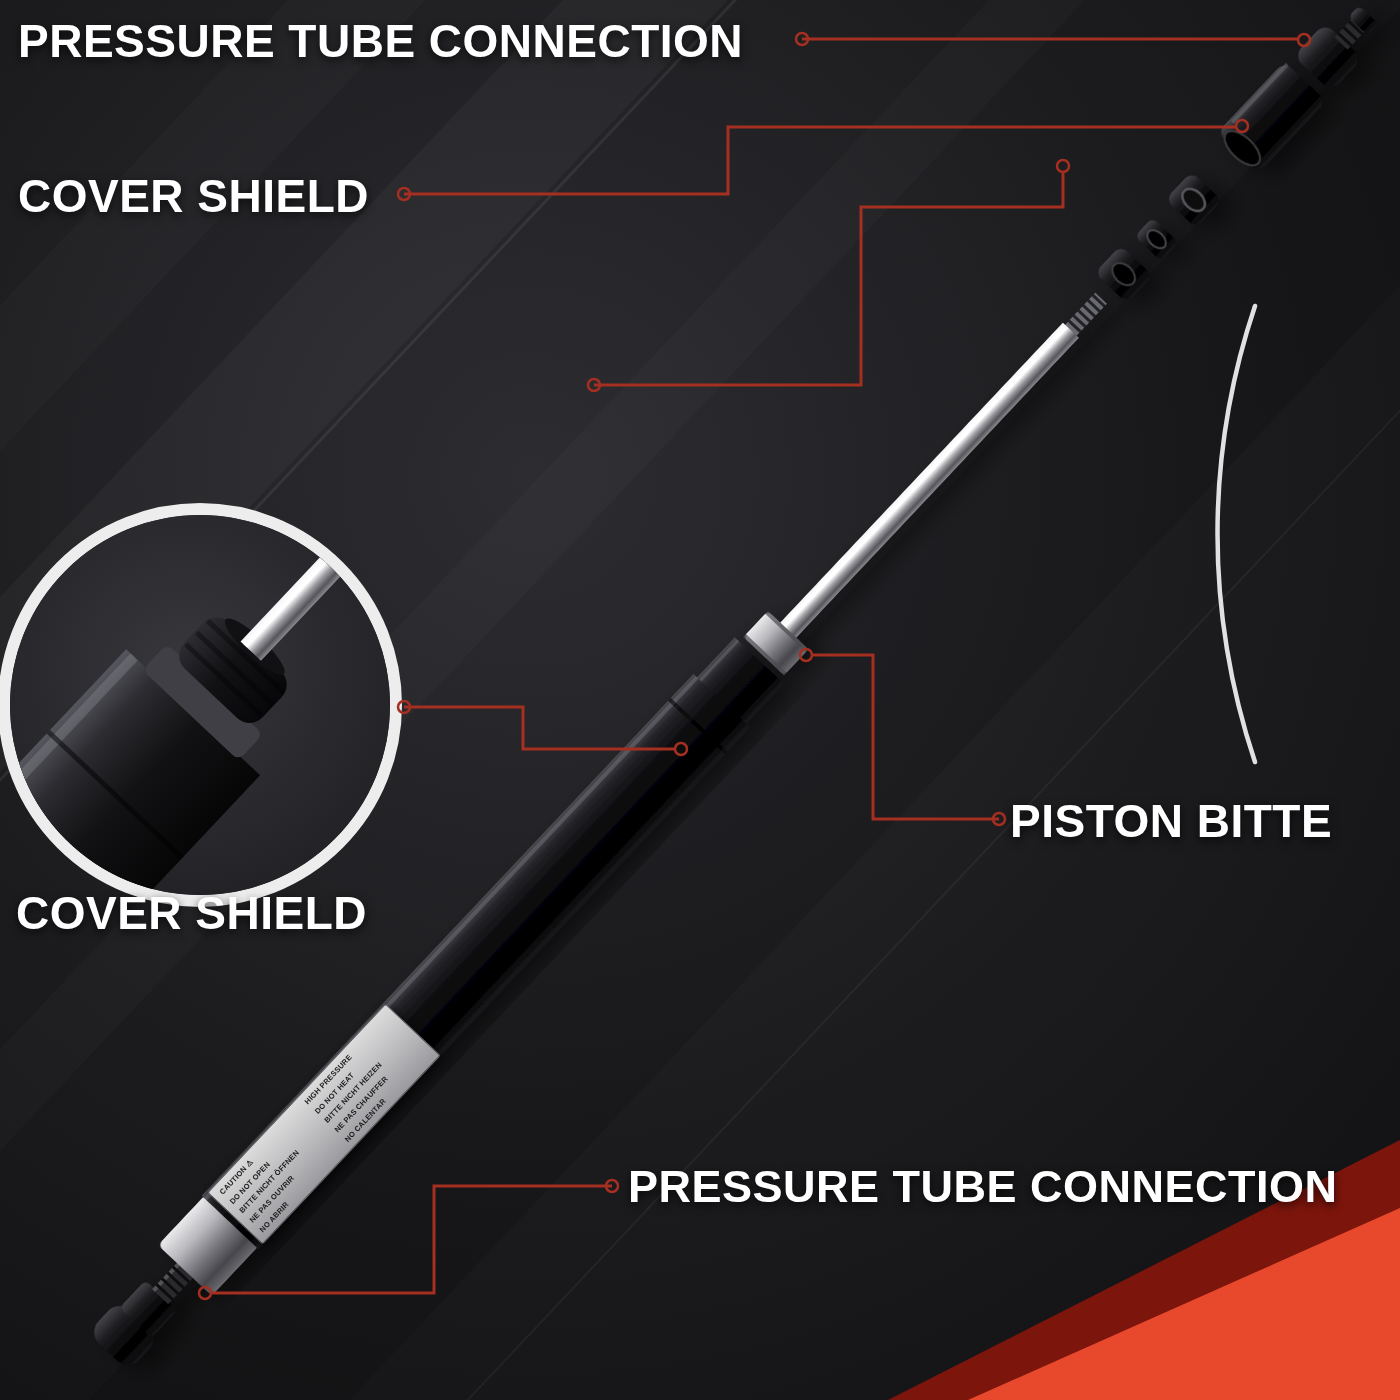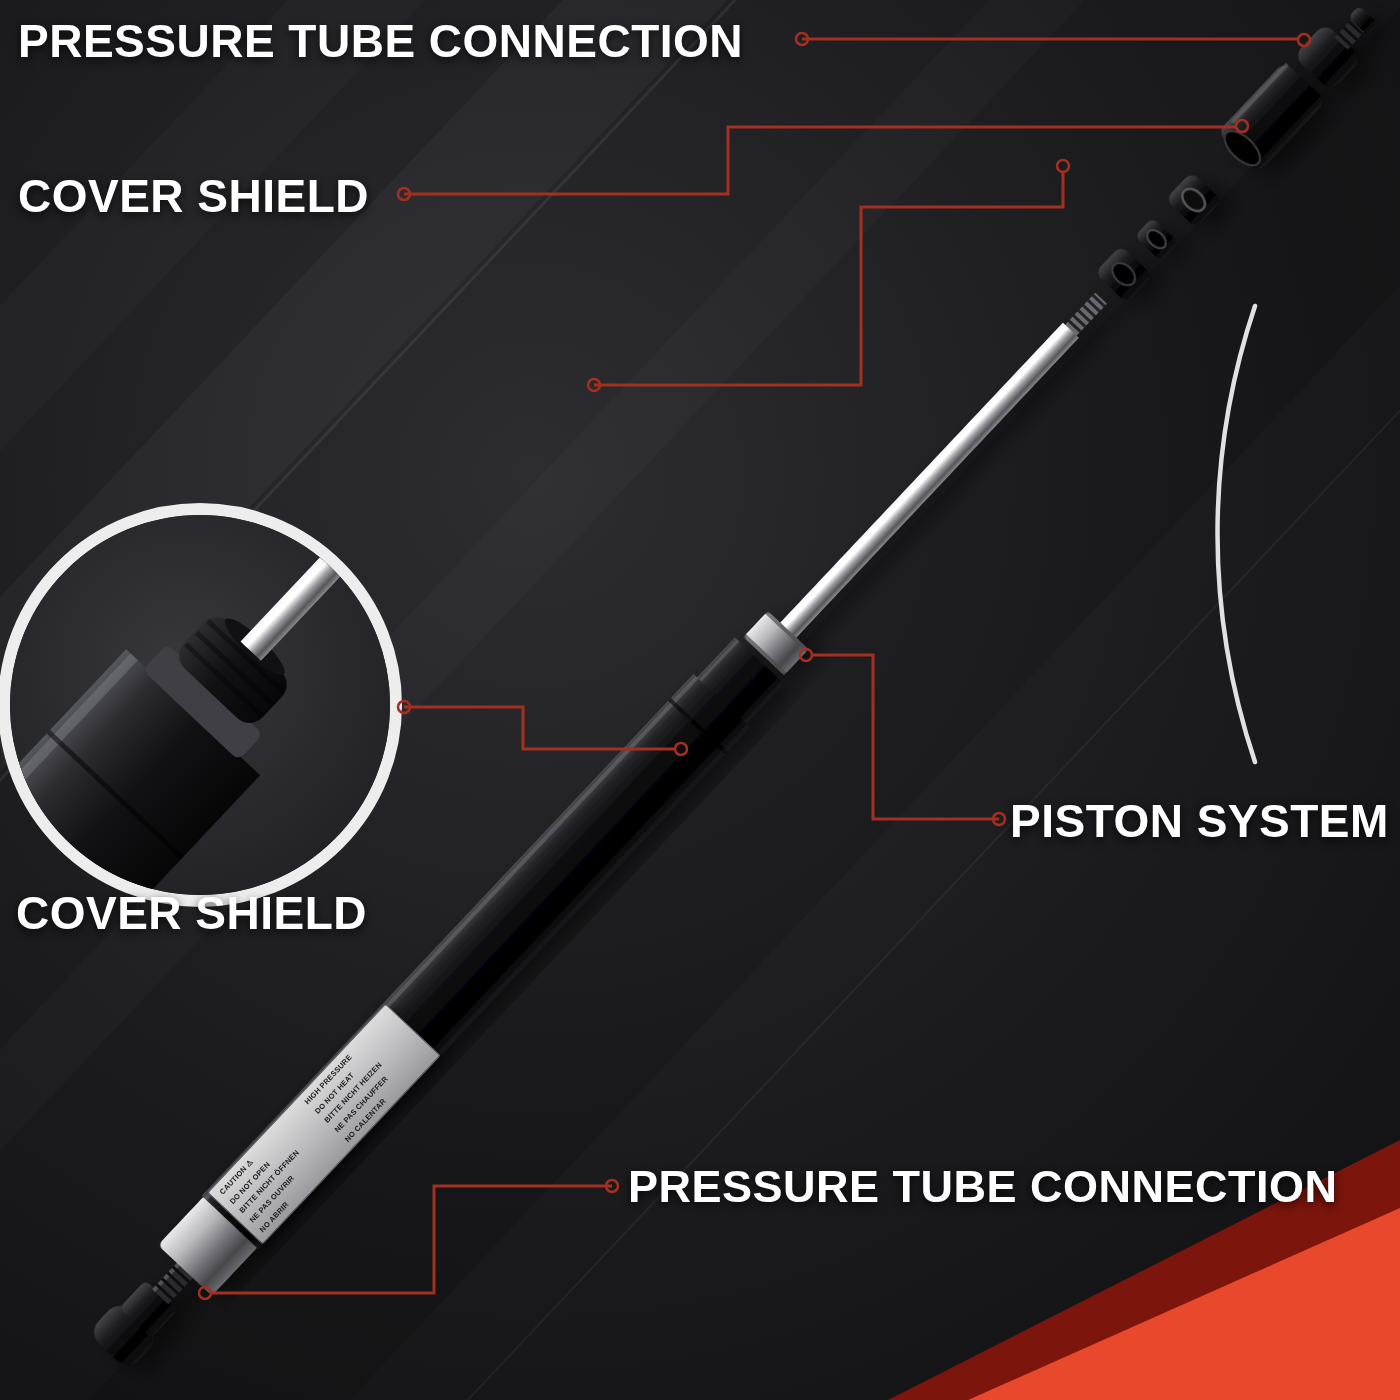--- a/index.html
+++ b/index.html
@@ -232,21 +232,21 @@
     </g>
   </svg>
 
   <div class="label" style="left:18px;top:16px">PRESSURE TUBE CONNECTION</div>
 
   <div class="label" style="left:18px;top:171px">COVER SHIELD</div>
 
 
   <div class="label" style="left:16px;top:888px">COVER SHIELD</div>
 
-  <div class="label" style="left:1010px;top:796px">PISTON SYSTEM</div>
+  <div class="label" style="left:1010px;top:796px">PISTON BITTE</div>
 
   <div class="label" style="left:628px;top:1162px;font-size:45px">PRESSURE TUBE CONNECTION</div>
 
   <div class="caution">
     <div class="col">
       <span>CAUTION ⚠</span>
       <span>DO NOT OPEN</span>
       <span>BITTE NICHT ÖFFNEN</span>
       <span>NE PAS OUVRIR</span>
       <span>NO ABRIR</span>

